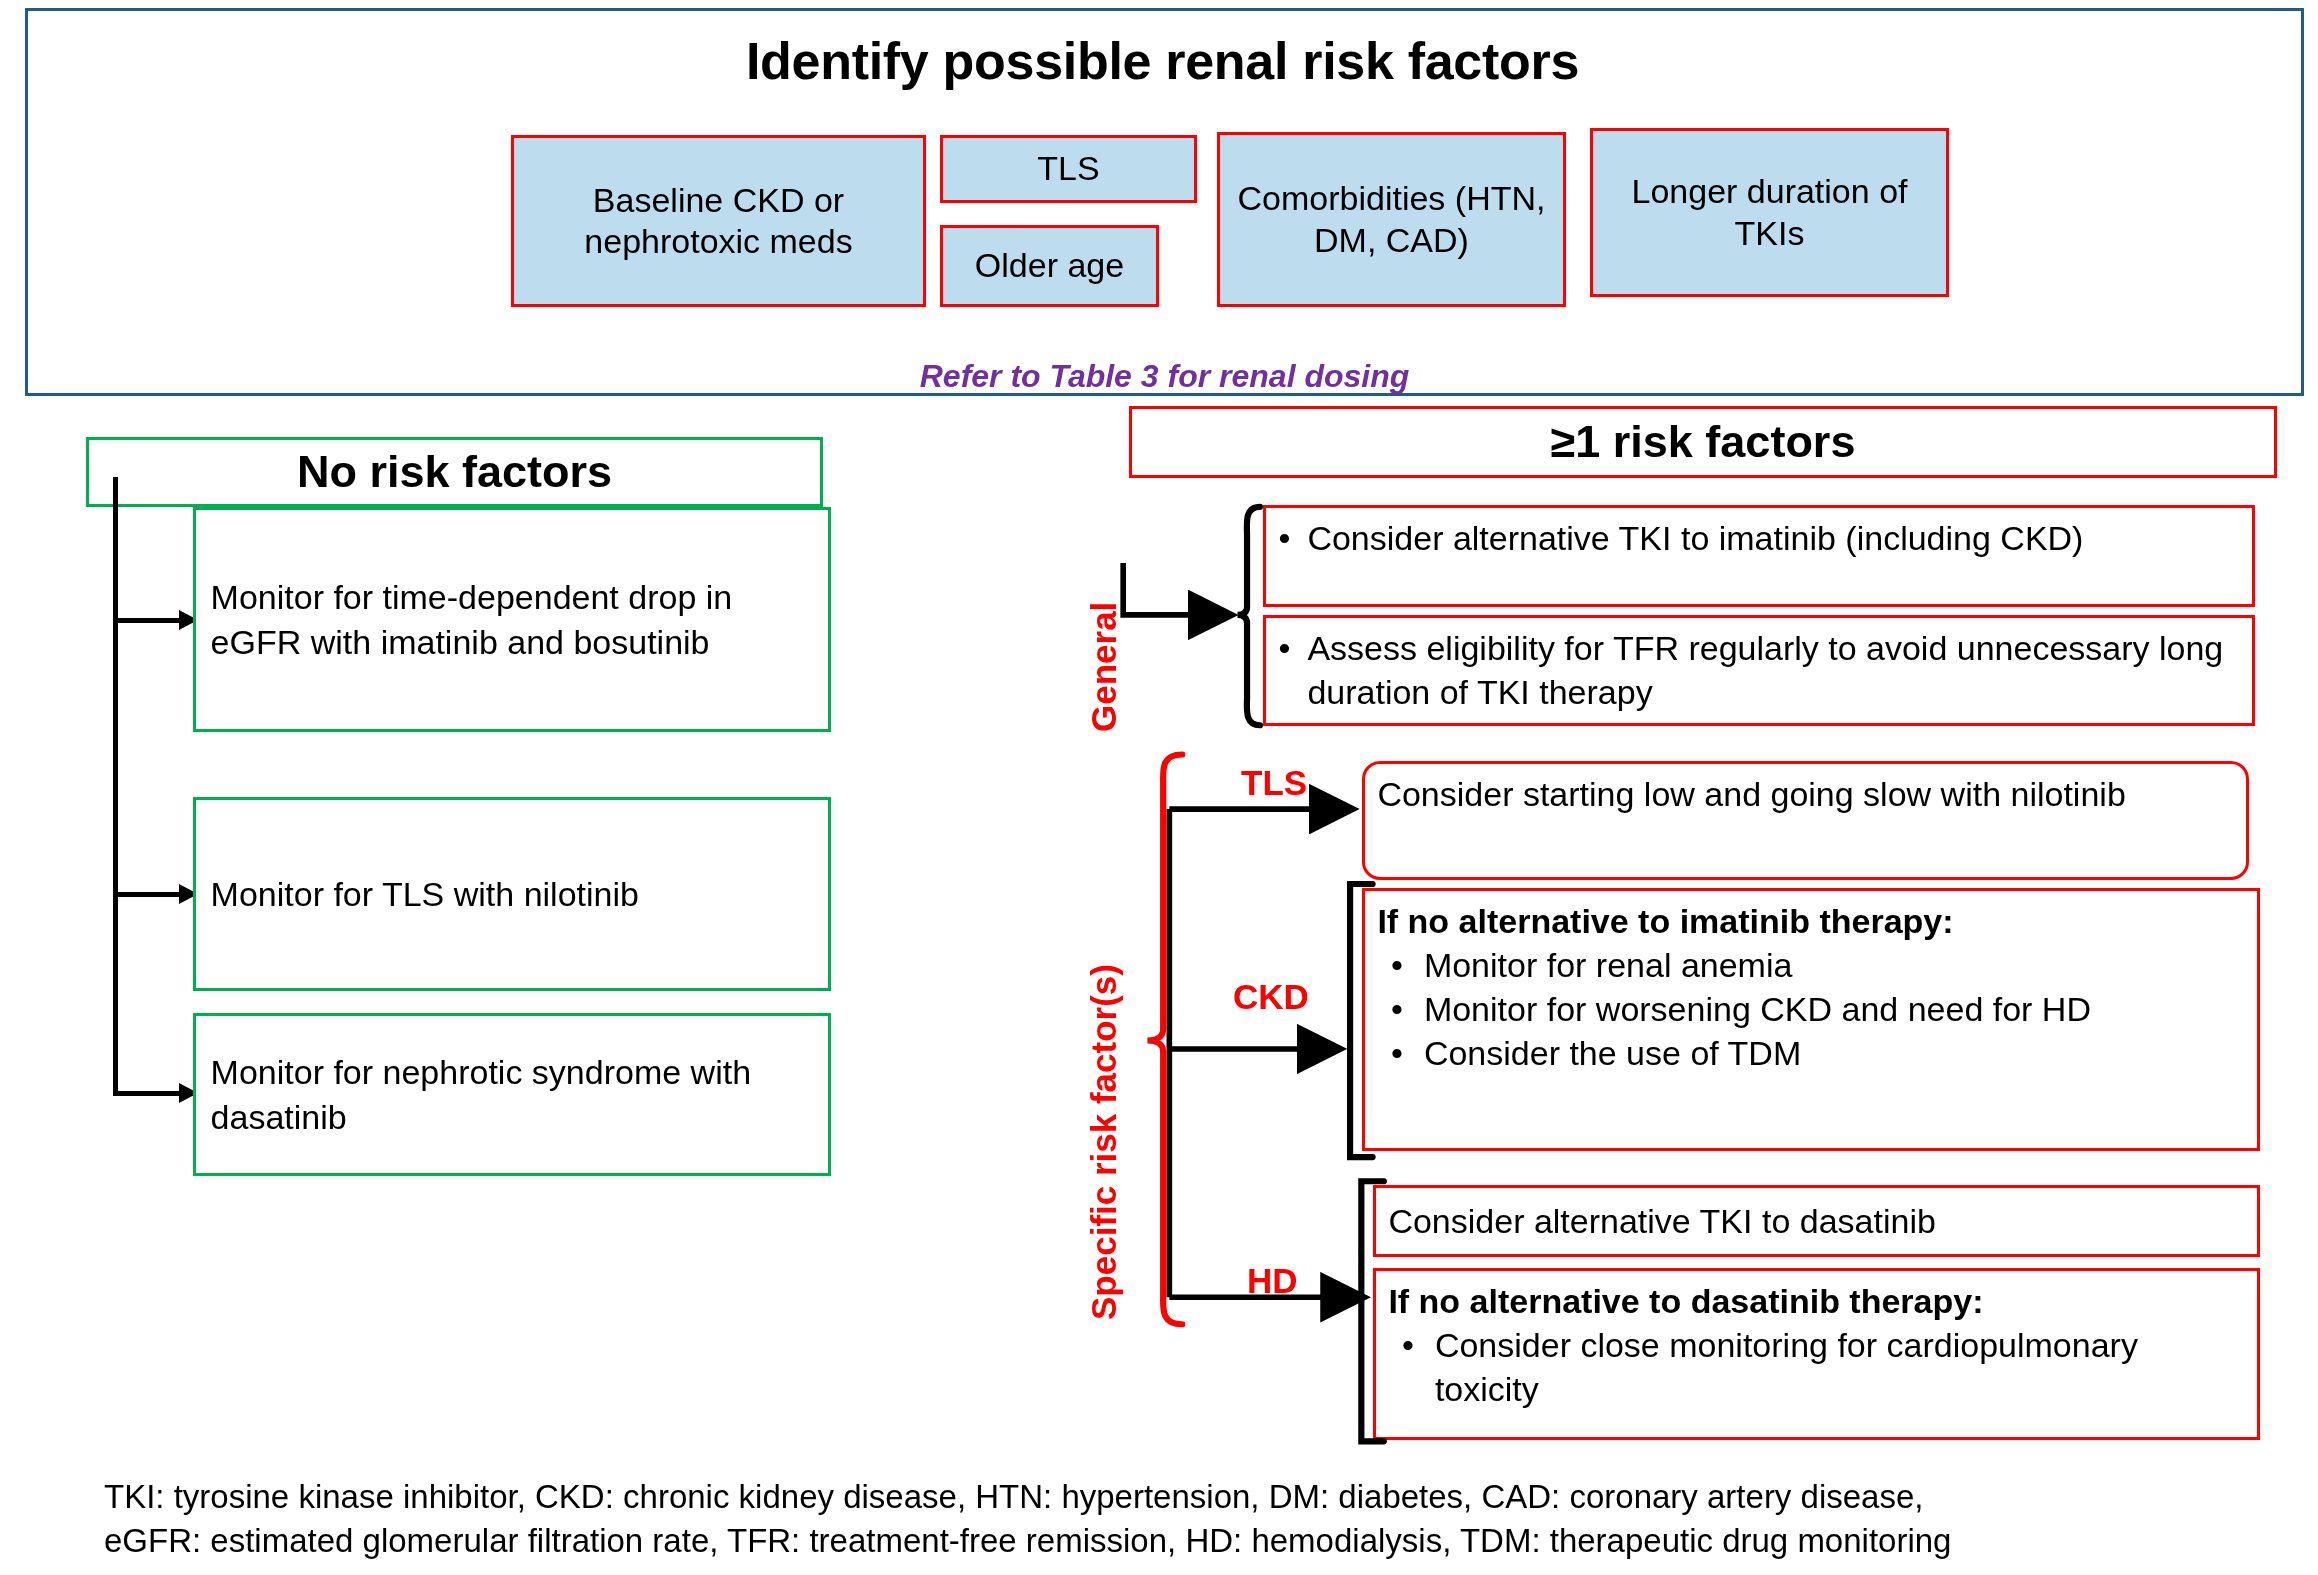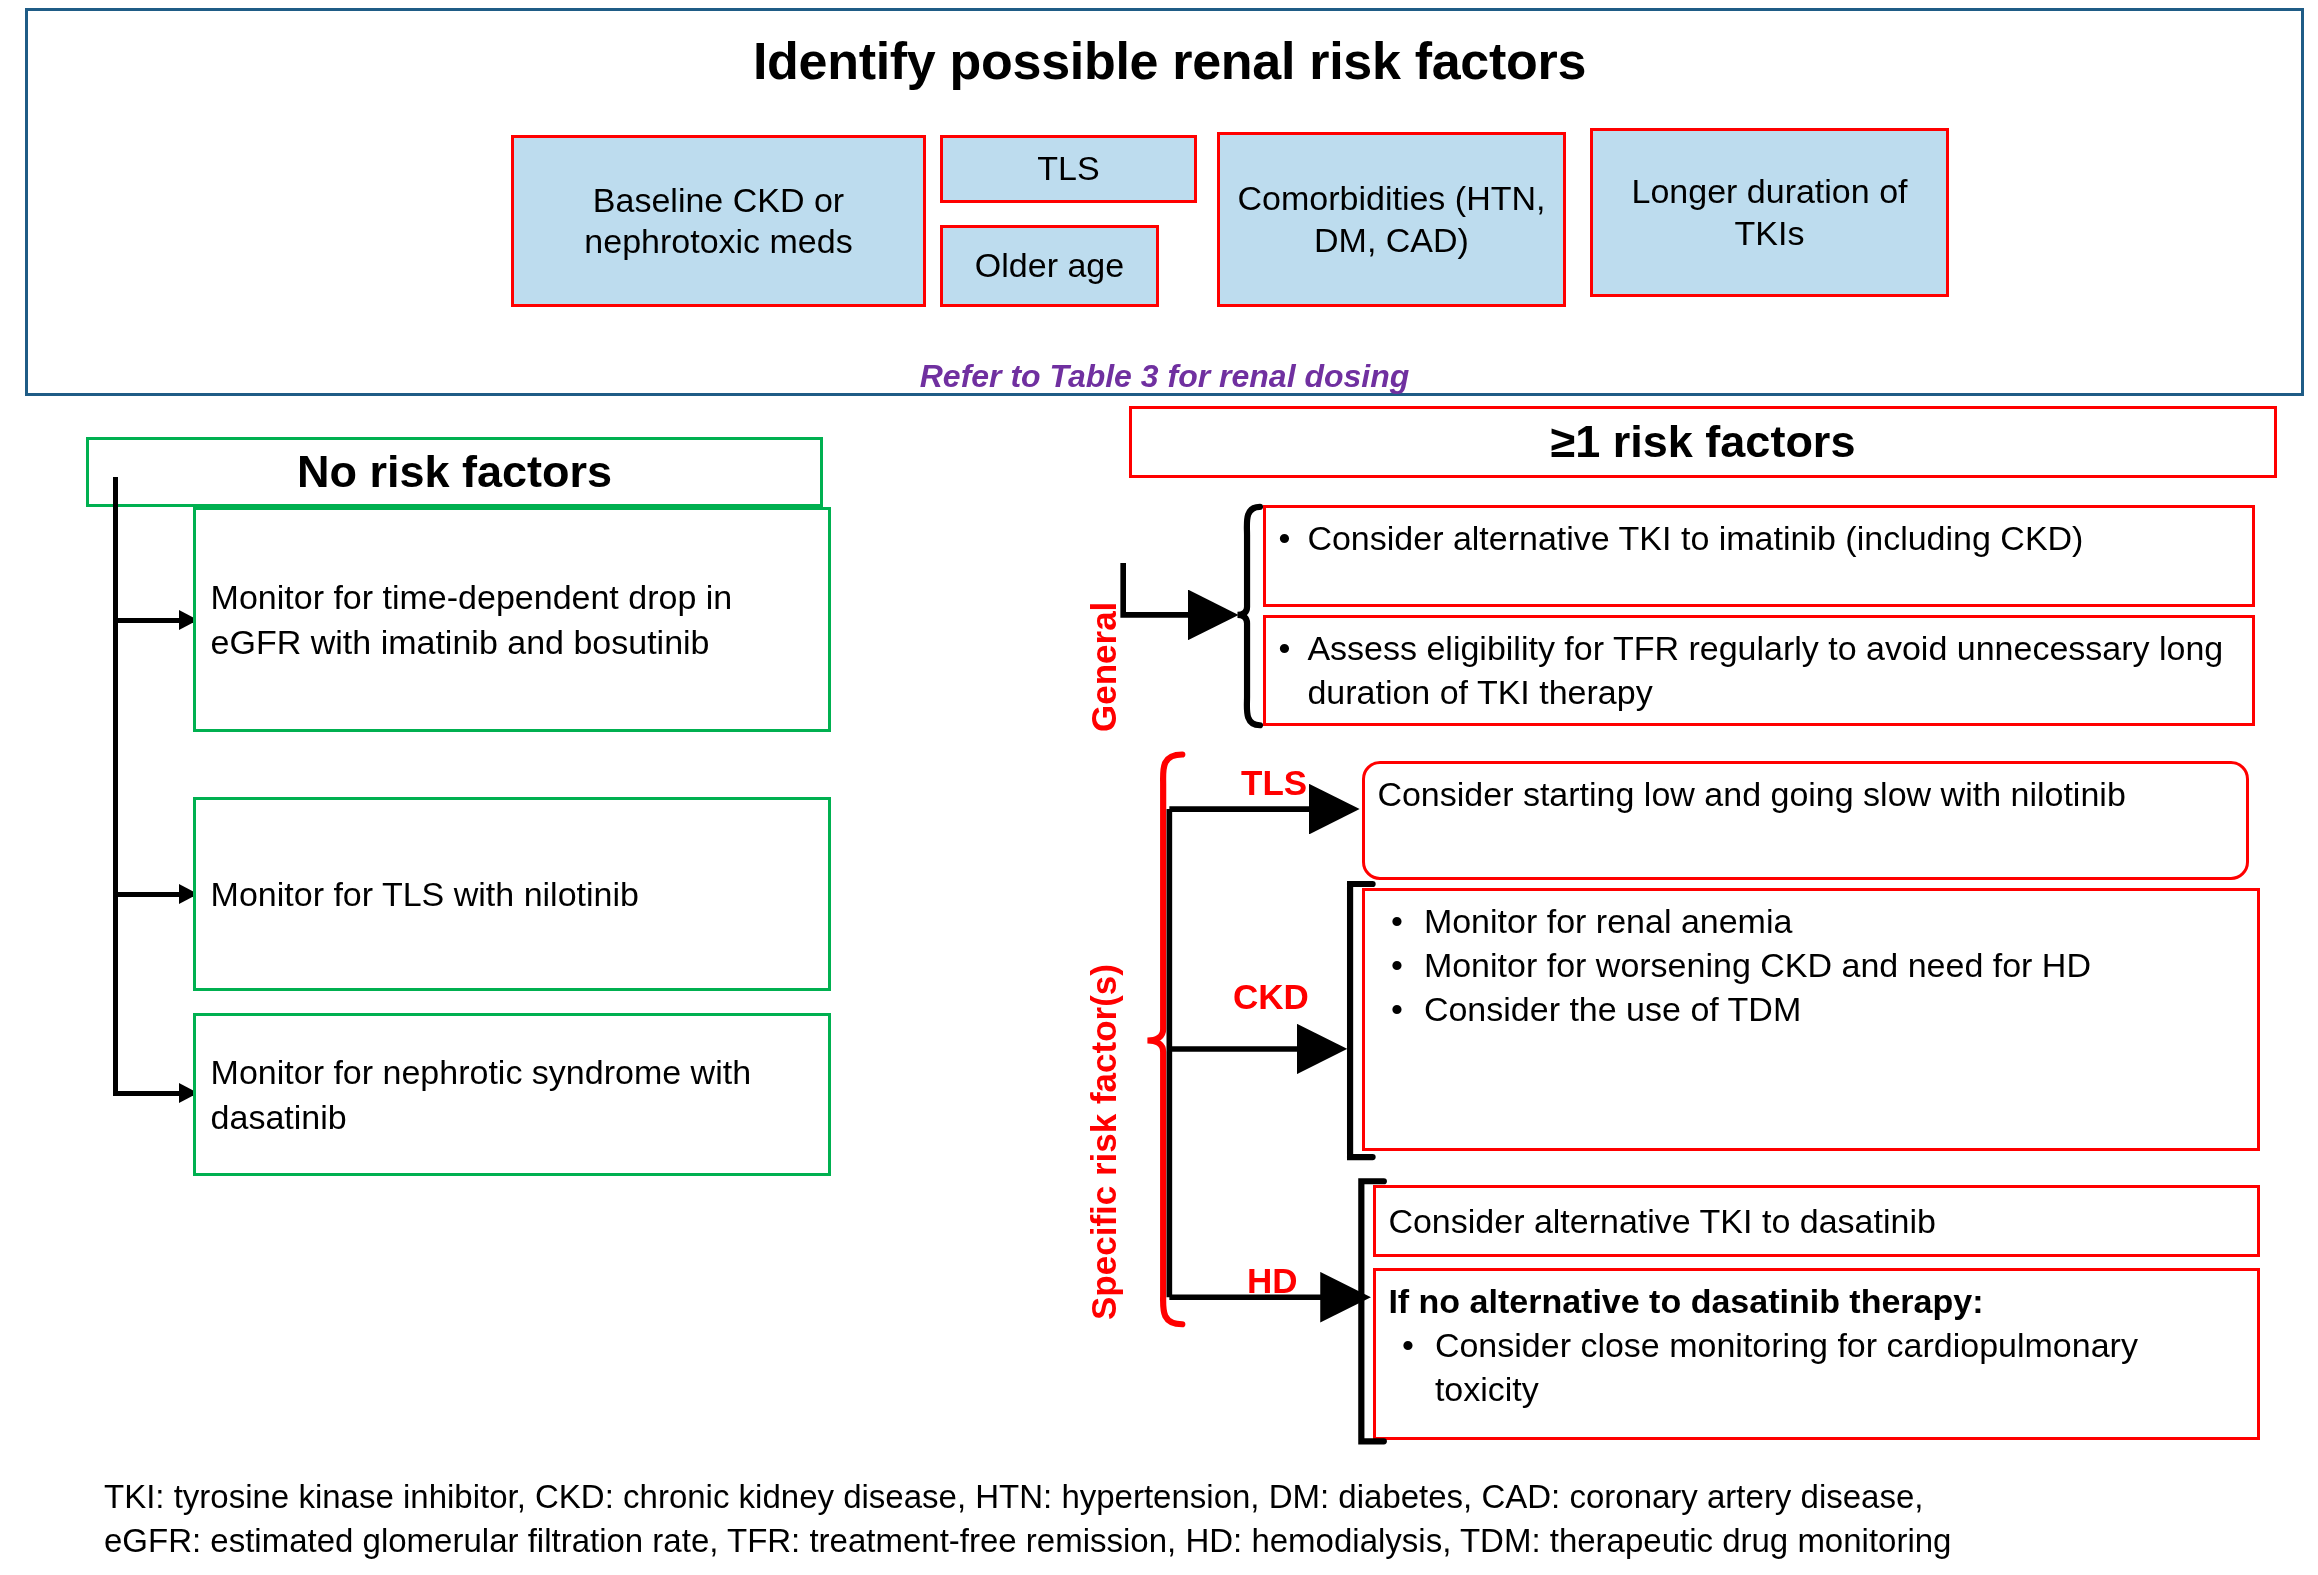--- a/index.html
+++ b/index.html
@@ -3,21 +3,21 @@
 <meta charset="utf-8">
 <style>
   html,body{margin:0;padding:0;background:#ffffff;}
   body{width:2319px;height:1576px;position:relative;overflow:hidden;
        font-family:"Liberation Sans","DejaVu Sans",sans-serif;color:#000;}
   .abs{position:absolute;box-sizing:border-box;}
 
   
   #top-panel{left:25px;top:8.4px;width:2279px;height:388px;
              border:3.9px solid #1F5C86;background:#ffffff;}
-  #main-title{left:30px;top:31px;width:2279px;text-align:center;
+  #main-title{left:23px;top:31px;width:2279px;text-align:center;
               font-size:52px;font-weight:bold;letter-spacing:-0.3px;}
 
   
   .chip{background:#BDDCEE;border:3.9px solid #FF0000;
         display:flex;align-items:center;justify-content:center;
         text-align:center;font-size:34px;line-height:1.22;padding:0 4.5px;}
 
   #chip-ckd{left:511px;top:135px;width:415px;height:172px;}
   #chip-tls{left:940px;top:135px;width:257px;height:68px;}
   #chip-age{left:940px;top:225px;width:219px;height:82px;}
@@ -144,20 +144,21 @@
     <span class="bullet-dot">•</span>
     <span class="bullet-txt">Assess eligibility for TFR regularly to avoid unnecessary long duration of TKI therapy</span>
   </div>
 </div>
 
 <div class="abs rbox" id="r-box-tls">
   <div>Consider starting low and going slow with nilotinib</div>
 </div>
 
 <div class="abs rbox" id="r-box-ckd">
+  <div class="hdr-line">If no alternative to imatinib therapy:</div>
   <div class="sub-row">
     <span class="sub-dot">•</span>
     <span class="bullet-txt">Monitor for renal anemia</span>
   </div>
   <div class="sub-row">
     <span class="sub-dot">•</span>
     <span class="bullet-txt">Monitor for worsening CKD and need for HD</span>
   </div>
   <div class="sub-row">
     <span class="sub-dot">•</span>

